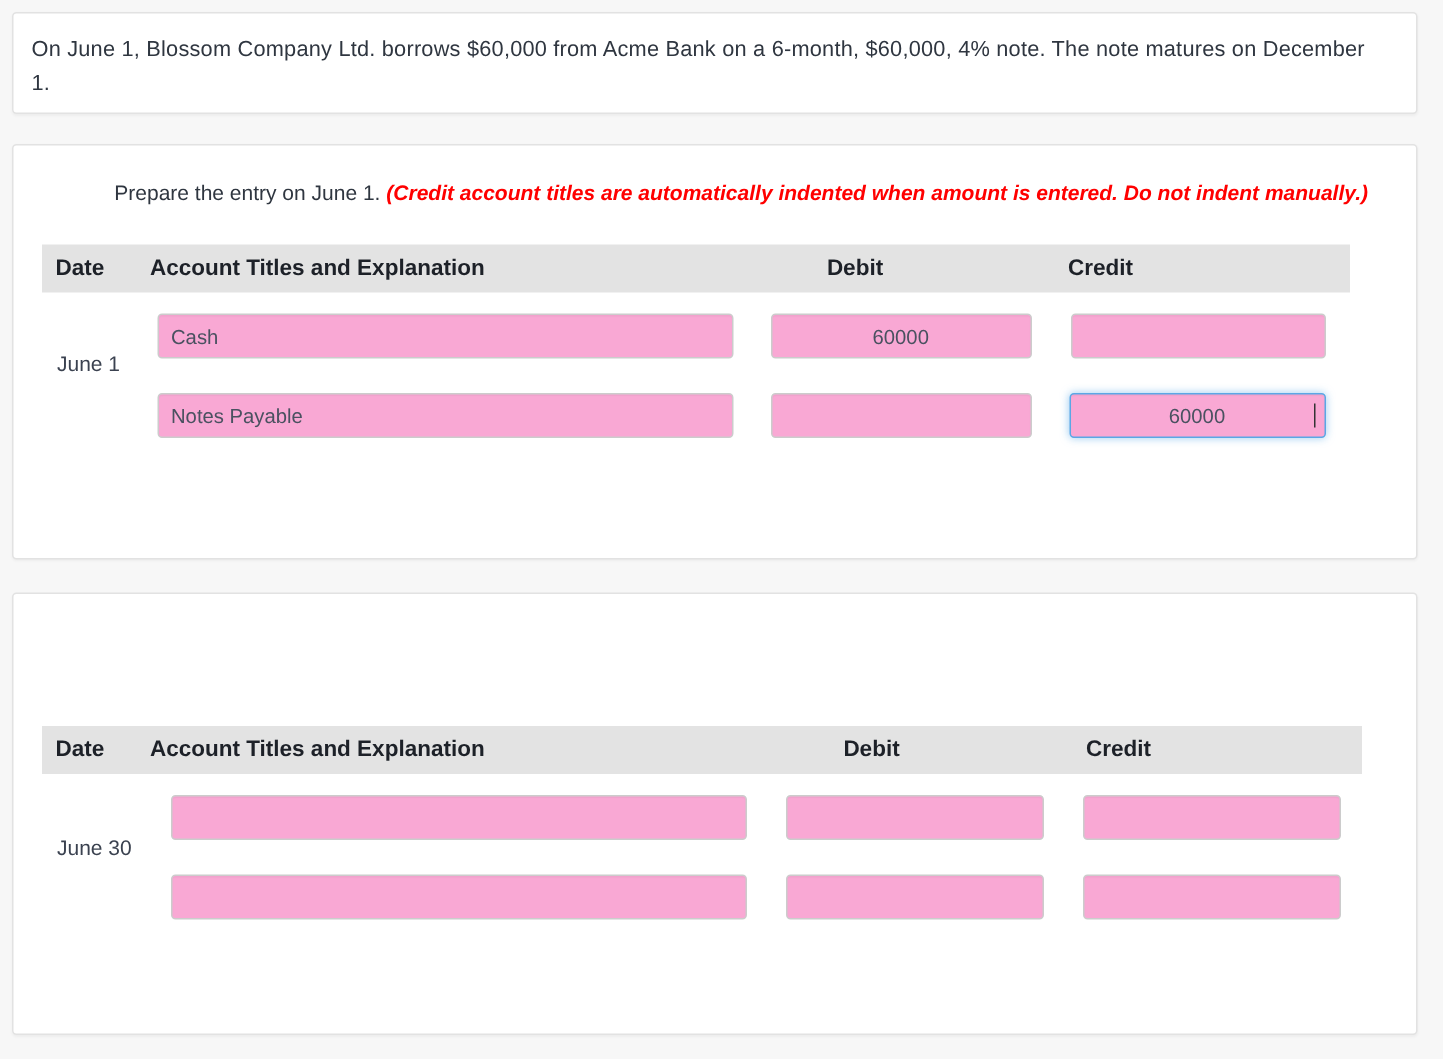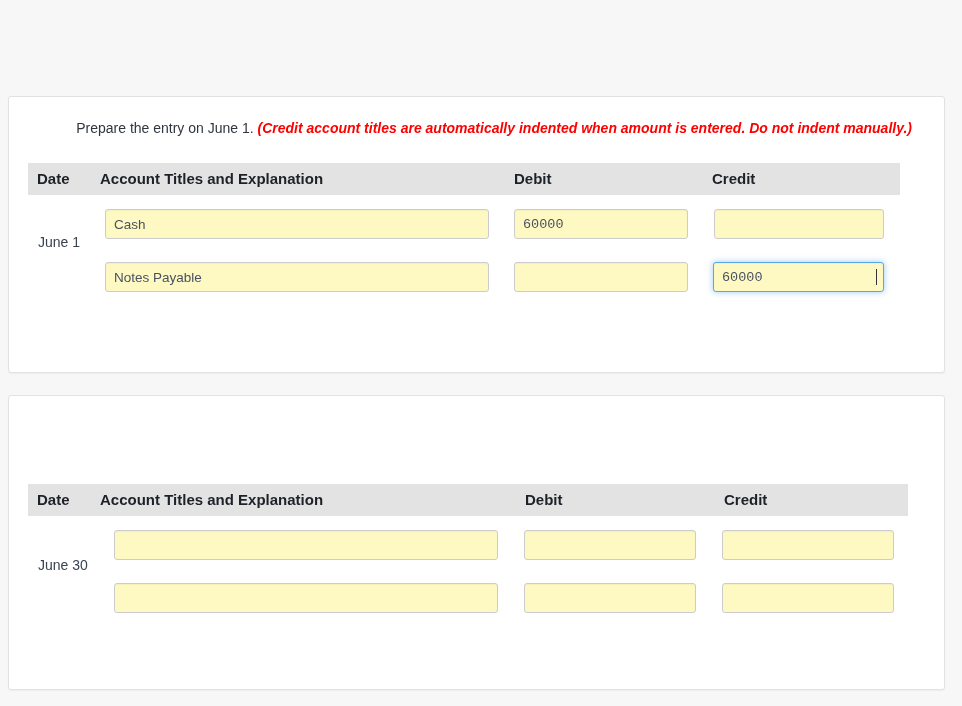--- a/index.html
+++ b/index.html
@@ -100,21 +100,21 @@
     top: 0;
     height: 18px;
     line-height: 32px;
     font-size: 15px;
     font-weight: bold;
     color: #1d2128;
     white-space: nowrap;
   }
   .th.date   { left: 9px; }
   .th.titles { left: 72px; }
-  .th.debit  { }
+  .th.debit  { text-align: center; }
   .th.credit { text-align: left; }
 
   
   #thead-1 .th.debit  { left: 486px; width: 112px; }
   #thead-1 .th.credit { left: 684px; width: 112px; }
   
   #thead-2 .th.debit  { left: 497px; width: 112px; }
   #thead-2 .th.credit { left: 696px; width: 112px; }
 
   
@@ -125,31 +125,31 @@
     white-space: nowrap;
     margin-top: 17px;
   }
 
   
   .fld {
     position: absolute;
     height: 30px;
     border: 1px solid #cccccc;
     border-radius: 3px;
-    background: #fef9c3;
+    background: #f9a8d4;
     font-family: "Liberation Sans", sans-serif;
     font-size: 13.5px;
     color: #4a5160;
     padding: 0 8px;
     outline: none;
     box-shadow: inset 0 1px 1px rgba(0,0,0,0.04);
   }
   .fld.acct { text-align: left; }
   .fld.acct.indent { }
-  .fld.num  { text-align: left; padding-right: 9px; font-family: Liberation Mono, monospace; }
+  .fld.num  { text-align: center; padding-right: 9px; }
 
   .fld.focused {
     border: 1px solid #5ba7e5;
     box-shadow: inset 0 1px 1px rgba(0,0,0,0.04),
                 0 0 6px rgba(102,175,233,0.65);
   }
 
   
   .caret {
     position: absolute;
@@ -158,20 +158,23 @@
     background: #333;
     animation: blink 1.05s step-end infinite;
   }
   @keyframes blink { 50% { opacity: 0; } }
 </style>
 </head>
 <body>
 
 <div class="page">
 
+  <div class="card" id="prompt-card">
+    <div class="prompt-text">On June 1, Blossom Company Ltd. borrows $60,000 from Acme Bank on a 6-month, $60,000, 4% note. The note matures on December 1.</div>
+  </div>
 
   <div class="card" id="entry-card-1">
   </div>
 
   <div class="instruction" id="instruction-1">
     <span>Prepare the entry on June 1. </span><span class="warn">(Credit account titles are automatically indented when amount is entered. Do not indent manually.)</span>
   </div>
 
   <div class="thead" id="thead-1">
     <div class="th date">Date</div>

